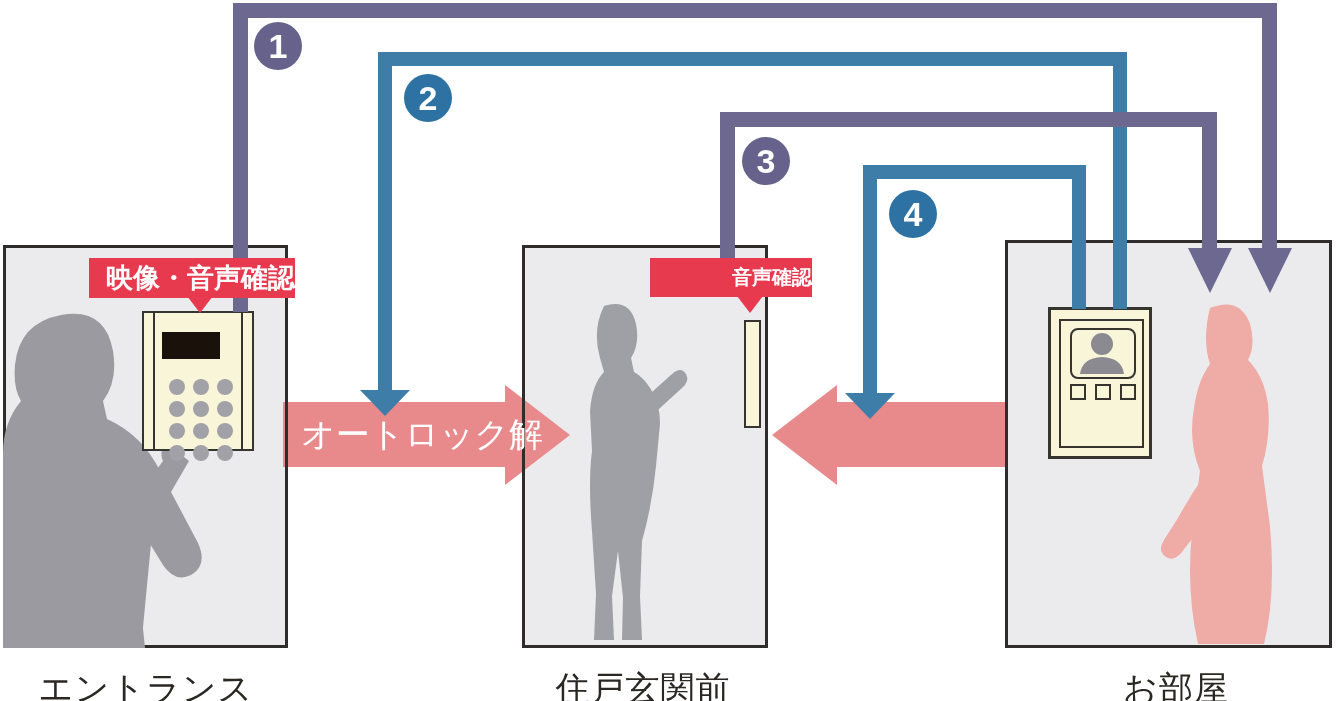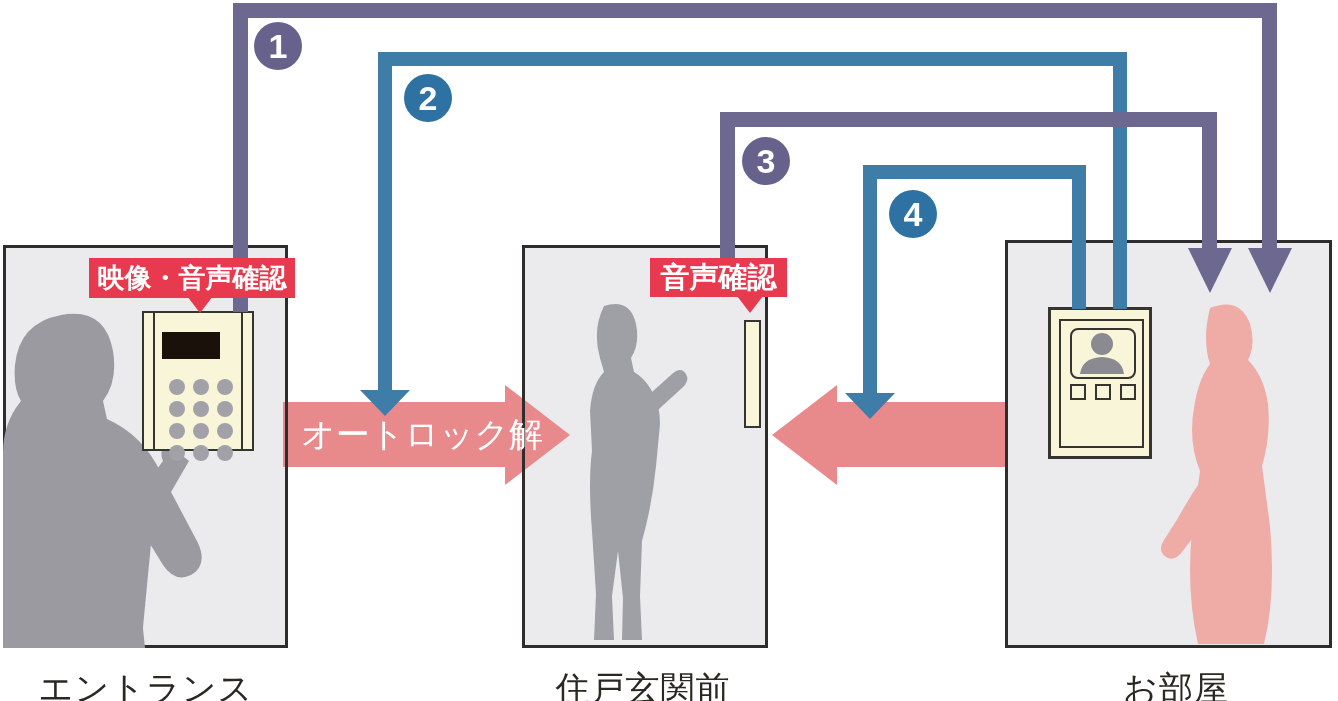--- a/index.html
+++ b/index.html
@@ -42,23 +42,23 @@
 
   
   .badge{width:48px;height:48px;border-radius:50%;color:#fff;font-size:34px;font-weight:bold;
          text-align:center;line-height:48px;}
   .badge-purple{background:#67628c;}
   .badge-blue{background:#2d72a2;}
   .b1{left:254px;top:22px;} .b2{left:404px;top:74px;}
   .b3{left:742px;top:137px;} .b4{left:889px;top:190px;}
 
   
-  .callout{background:#e73a4e;color:#fff;font-weight:bold;text-align:center;}
+  .callout{background:#e73a4e;color:#fff;font-weight:bold;text-align:right;}
   .c-entrance{left:89px;top:258px;width:206px;height:40px;font-size:27px;line-height:40px;}
-  .c-door{left:650px;top:258px;width:137px;height:39px;font-size:29px;line-height:39px;}
+  .c-door{left:650px;top:258px;width:162px;height:39px;font-size:20px;line-height:39px;}
   .c-tip{border-left:13px solid transparent;border-right:13px solid transparent;border-top:17px solid #e73a4e;}
   .c-tip-entrance{left:187px;top:296px;}
   .c-tip-door{left:737px;top:296px;}
 
   
   .pink-band{background:#e8898c;}
   .autolock-band{left:283px;top:402px;width:222px;height:65px;}
   .autolock-head{left:505px;top:385px;border-top:50px solid transparent;border-bottom:50px solid transparent;border-left:65px solid #e8898c;}
   .unlock-head{left:772px;top:385px;border-top:50px solid transparent;border-bottom:50px solid transparent;border-right:65px solid #e8898c;}
   .unlock-band{left:837px;top:402px;width:170px;height:65px;}

